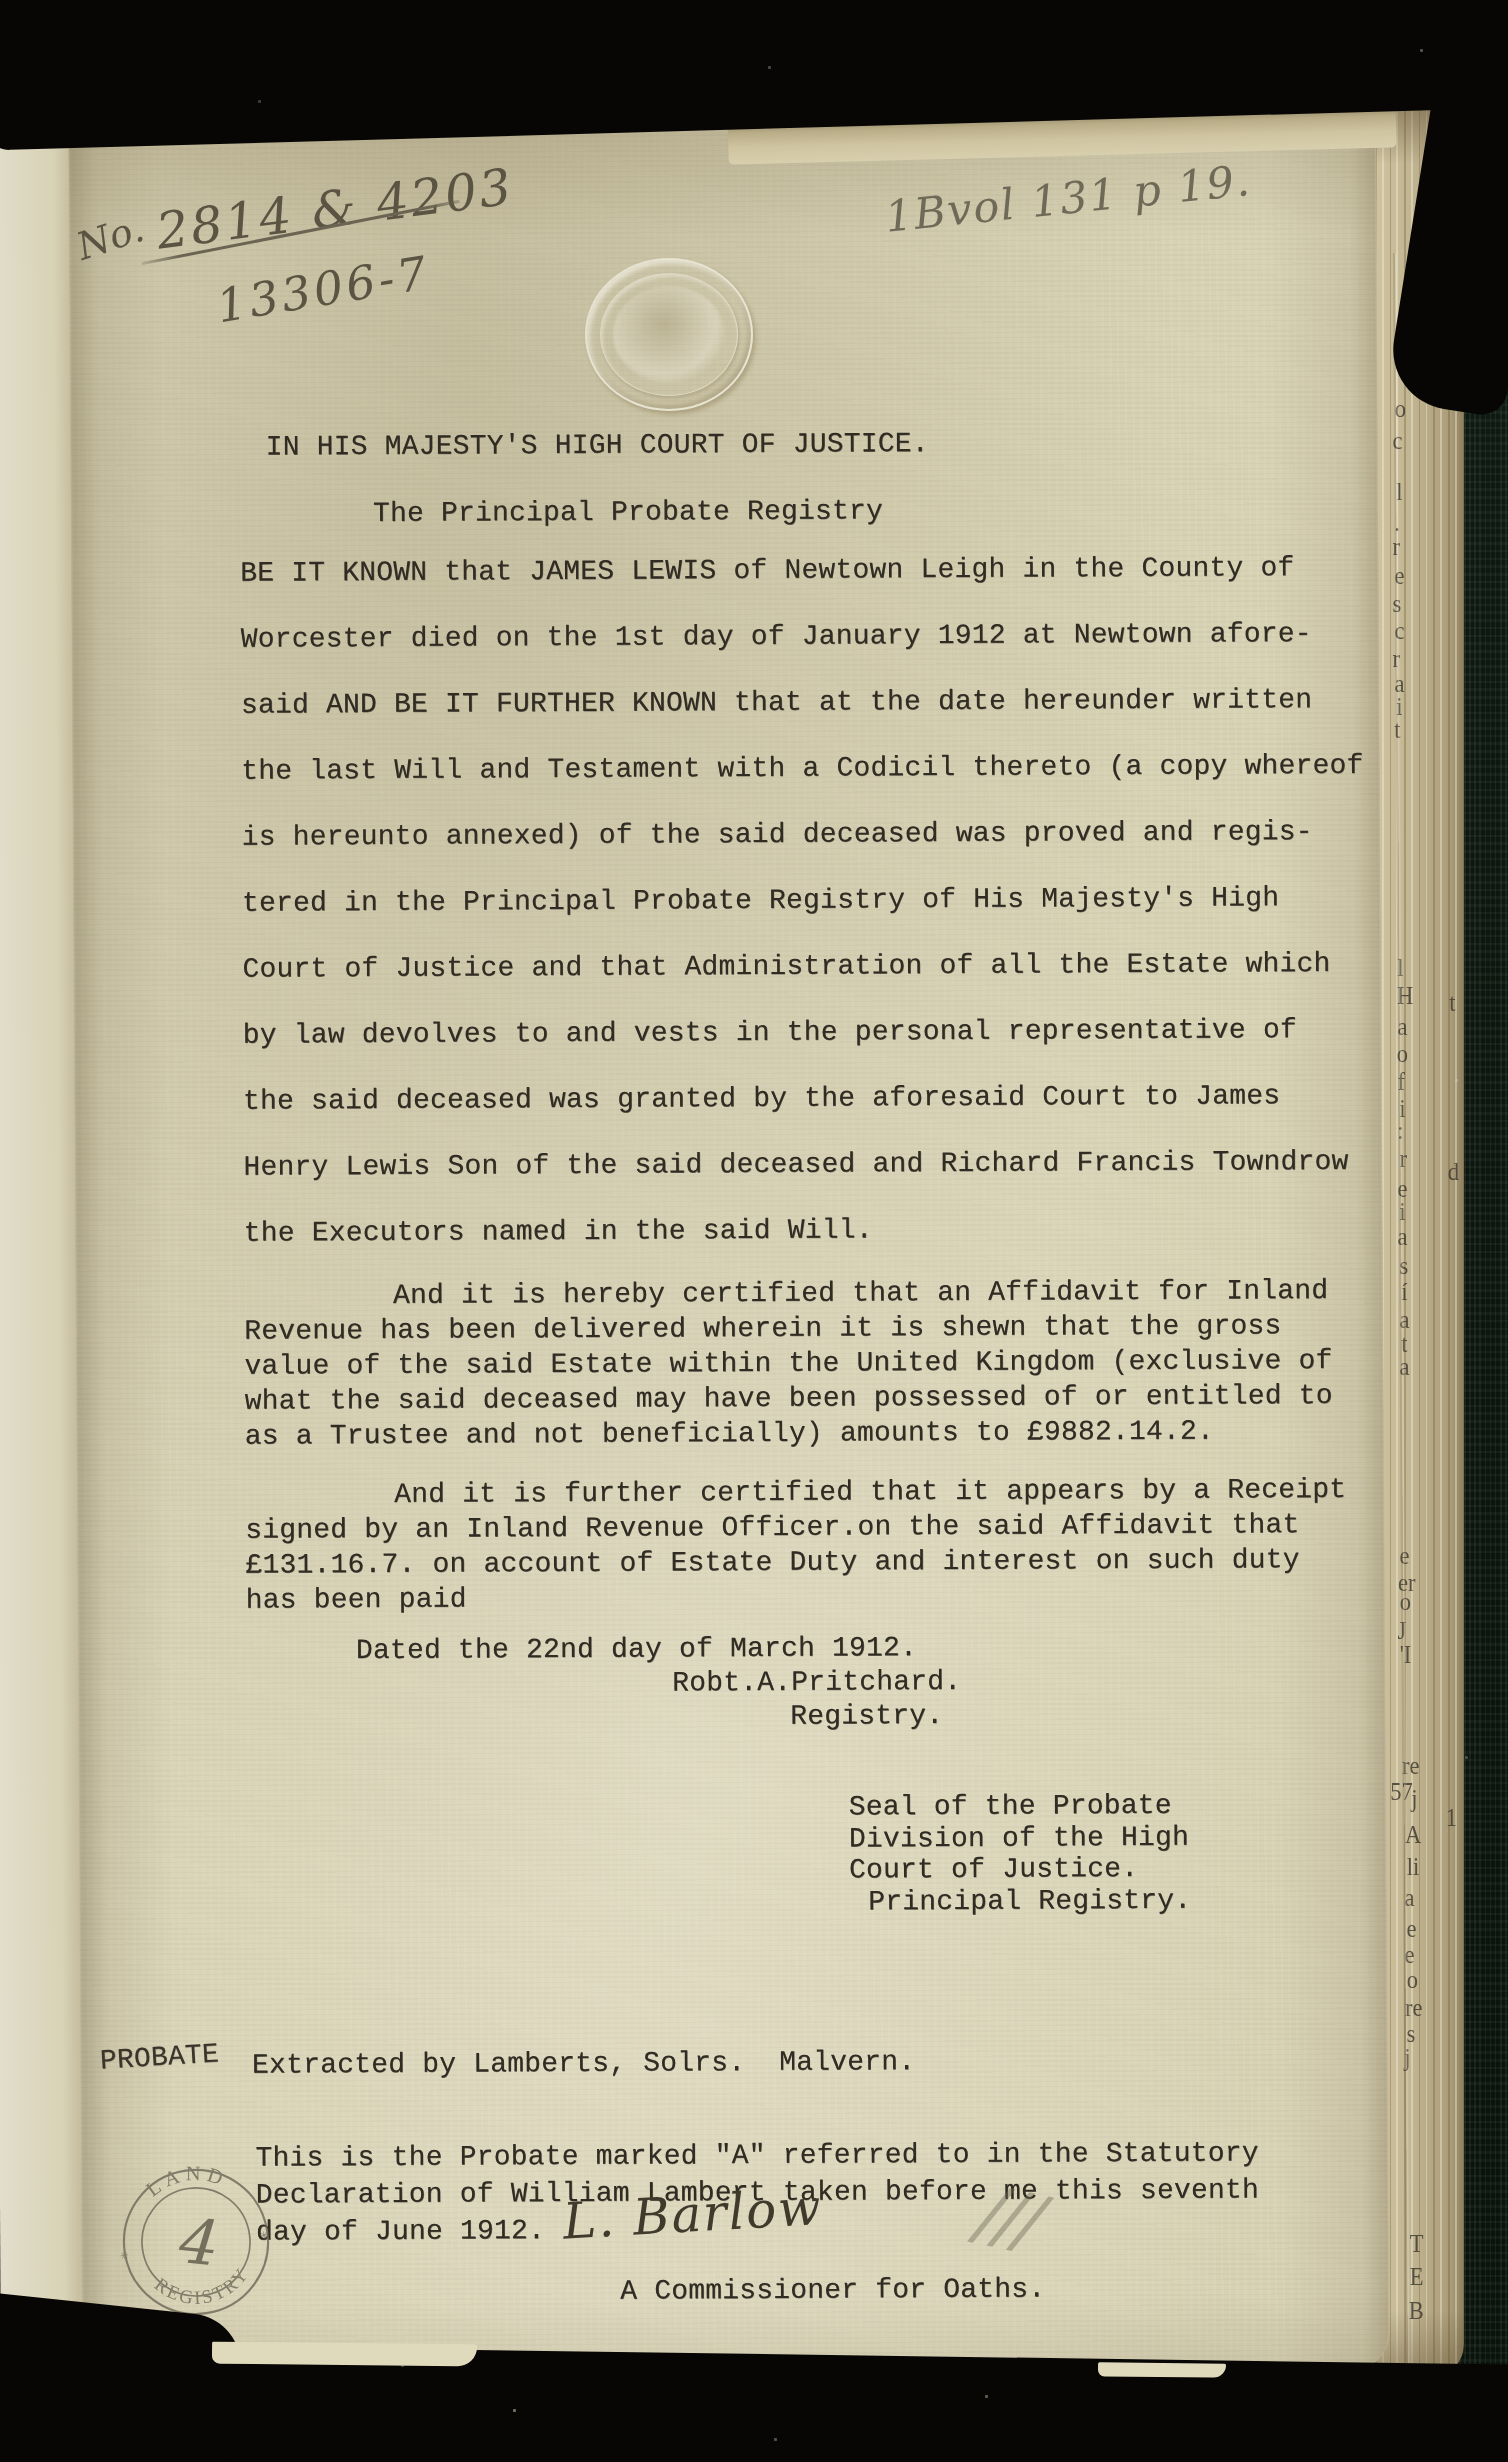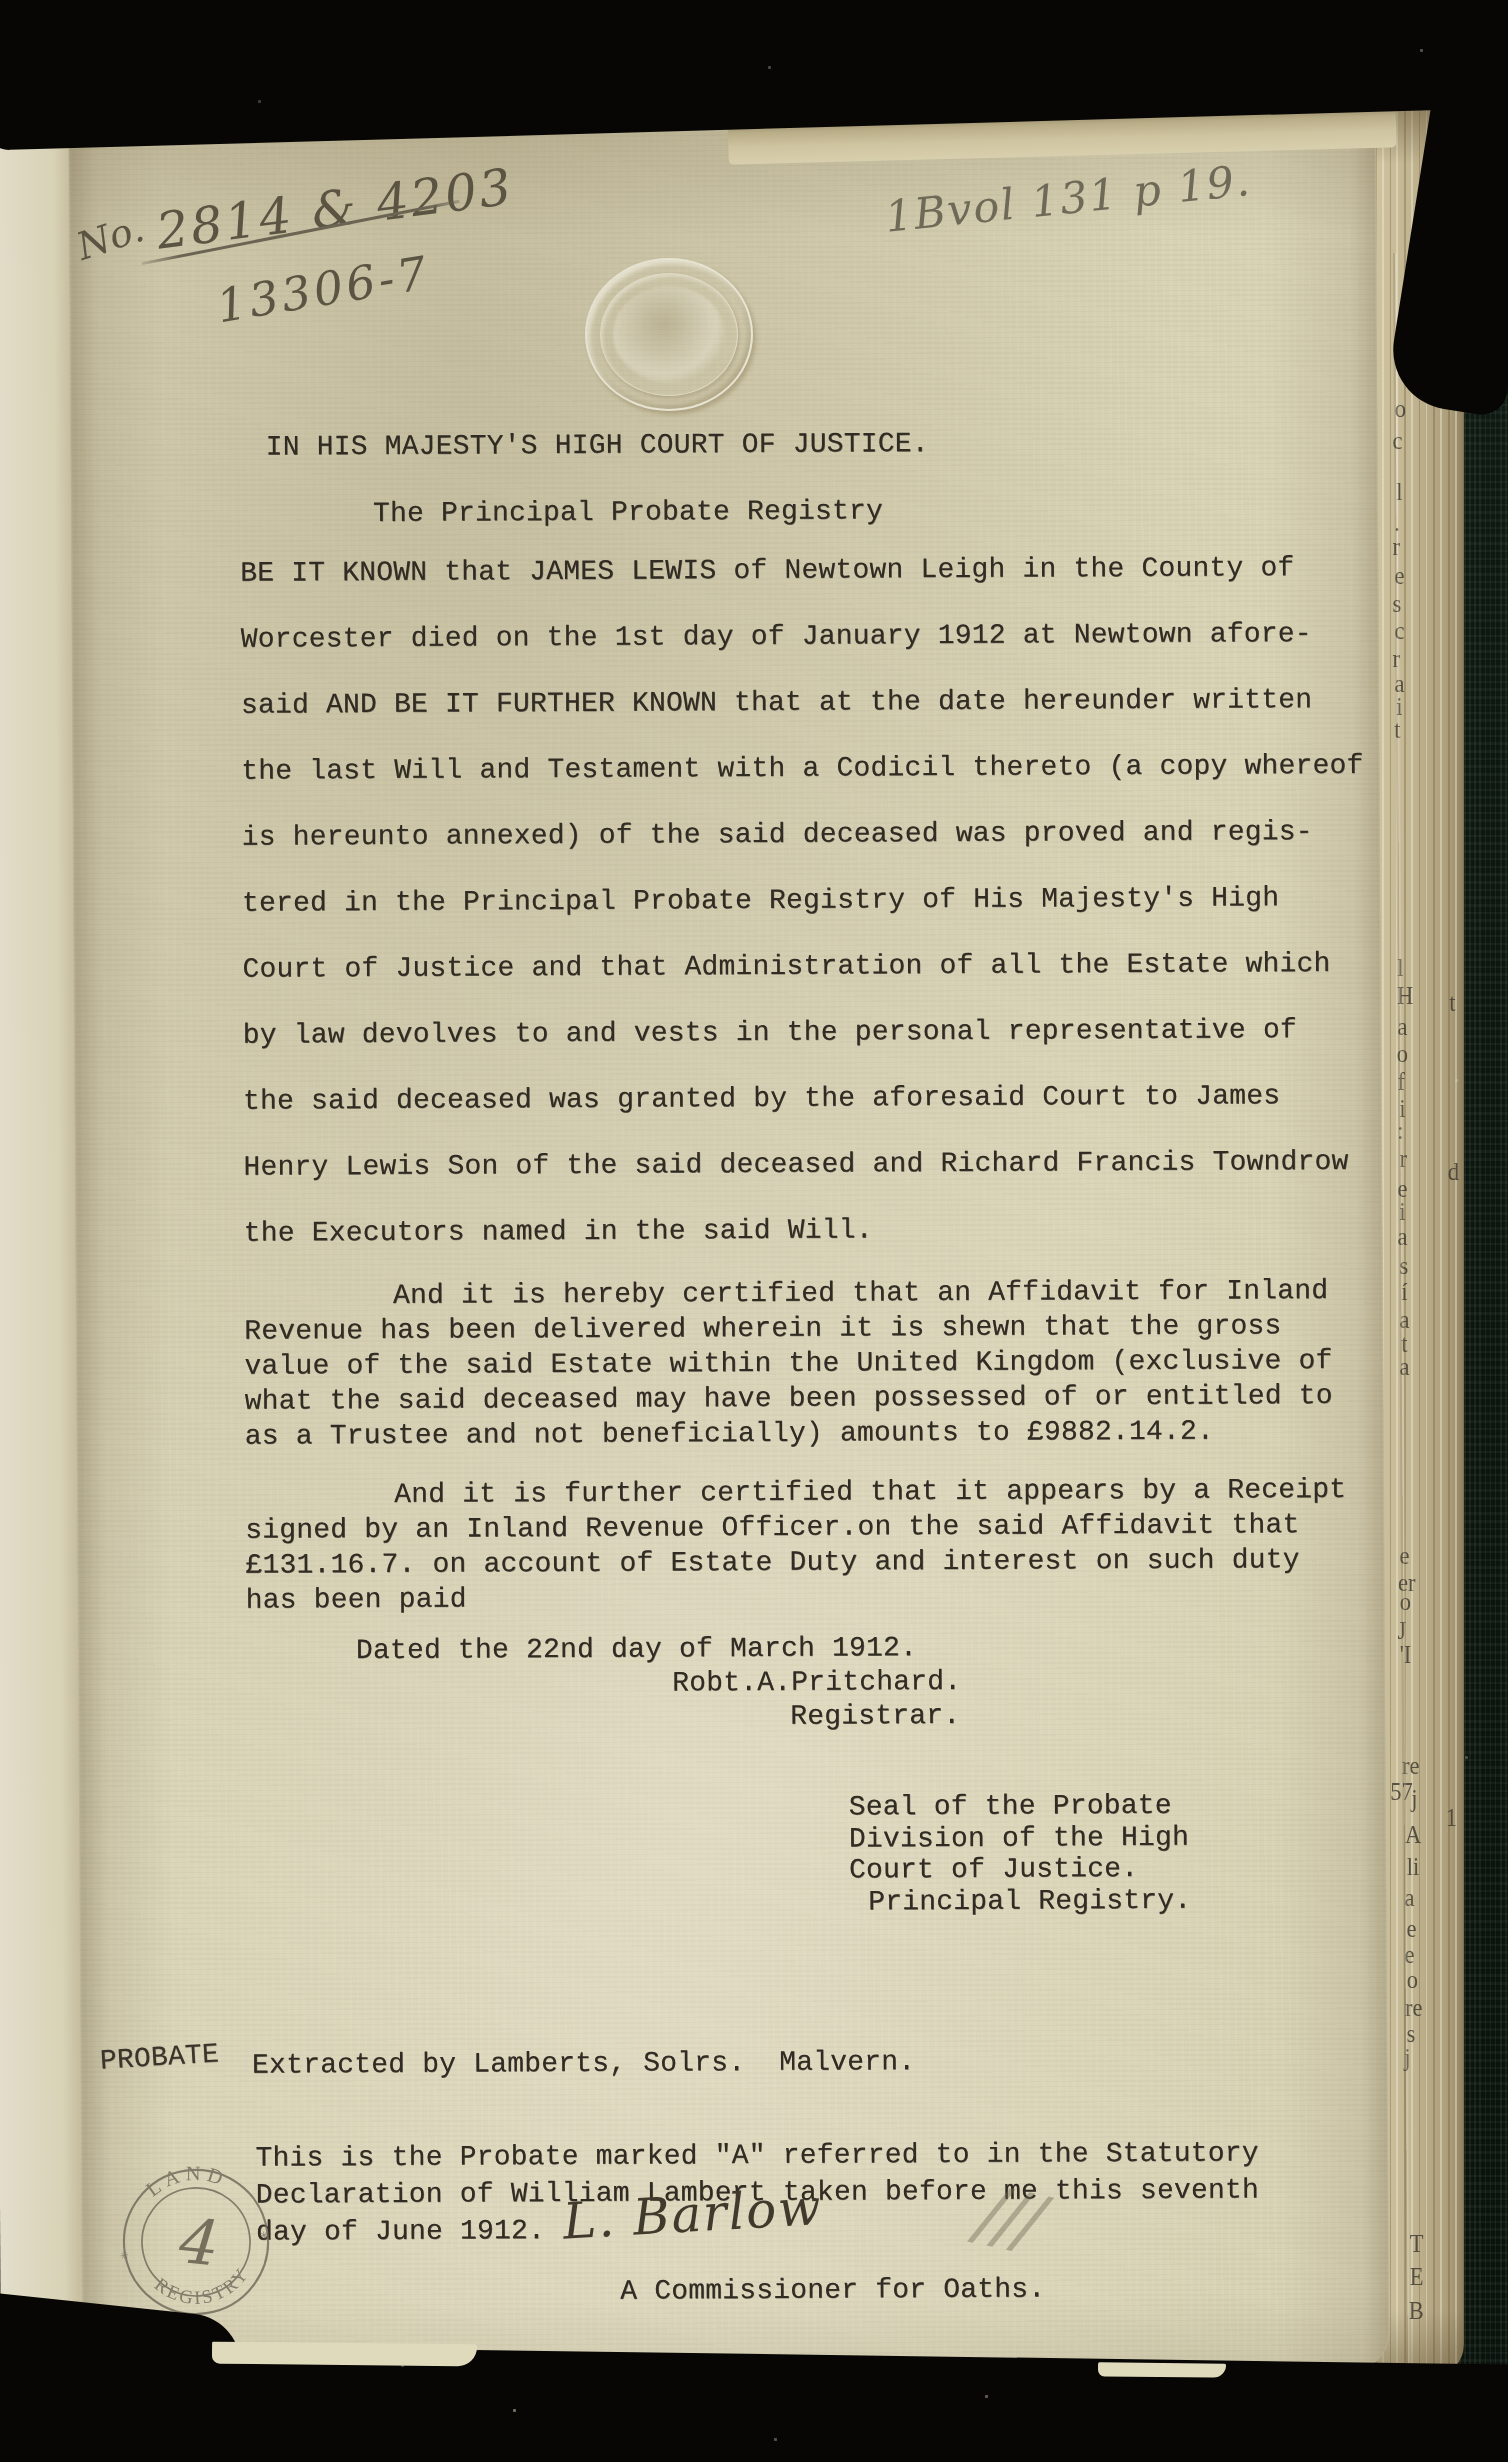--- a/index.html
+++ b/index.html
@@ -178,21 +178,21 @@
 
     <div class="typed" style="left:270px;top:428px;">IN HIS MAJESTY'S HIGH COURT OF JUSTICE.</div>
     <div class="typed" style="left:377px;top:495px;">The Principal Probate Registry</div>
 
     <div class="tblock lh-wide" style="left:244px;top:538px;"><div>BE IT KNOWN that JAMES LEWIS of Newtown Leigh in the County of</div><div>Worcester died on the 1st day of January 1912 at Newtown afore-</div><div>said AND BE IT FURTHER KNOWN that at the date hereunder written</div><div>the last Will and Testament with a Codicil thereto (a copy whereof</div><div>is hereunto annexed) of the said deceased was proved and regis-</div><div>tered in the Principal Probate Registry of His Majesty's High</div><div>Court of Justice and that Administration of all the Estate which</div><div>by law devolves to and vests in the personal representative of</div><div>the said deceased was granted by the aforesaid Court to James</div><div>Henry Lewis Son of the said deceased and Richard Francis Towndrow</div><div>the Executors named in the said Will.</div></div>
     <div class="tblock lh-single indent-first" style="left:244px;top:1276px;"><div>And it is hereby certified that an Affidavit for Inland</div><div>Revenue has been delivered wherein it is shewn that the gross</div><div>value of the said Estate within the United Kingdom (exclusive of</div><div>what the said deceased may have been possessed of or entitled to</div><div>as a Trustee and not beneficially) amounts to £9882.14.2.</div></div>
     <div class="tblock lh-single indent-first" style="left:244px;top:1475px;"><div>And it is further certified that it appears by a Receipt</div><div>signed by an Inland Revenue Officer.on the said Affidavit that</div><div>£131.16.7. on account of Estate Duty and interest on such duty</div><div>has been paid</div></div>
 
     <div class="typed" style="left:354px;top:1632px;">Dated the 22nd day of March 1912.</div>
     <div class="typed" style="left:670px;top:1666px;">Robt.A.Pritchard.</div>
-    <div class="typed" style="left:788px;top:1700px;">Registrar.</div>
+    <div class="typed" style="left:788px;top:1700px;">Registry.</div>
 
     <div class="tblock lh-seal seal-block" style="left:846px;top:1792px;"><div>Seal of the Probate</div><div>Division of the High</div><div>Court of Justice.</div><div>Principal Registry.</div></div>
 
     <div class="typed probate-stamp" style="left:96px;top:2038px;">PROBATE</div>
     <div class="typed" style="left:248px;top:2046px;">Extracted by Lamberts, Solrs.  Malvern.</div>
 
     <div class="tblock lh-stat" style="left:251px;top:2137px;"><div>This is the Probate marked "A" referred to in the Statutory</div><div>Declaration of William Lambert taken before me this seventh</div><div>day of June 1912.</div></div>
     <div class="hand" style="left:558px;top:2185px;font-size:50px;color:#403a2d;transform:rotate(-3deg);letter-spacing:1.7px;">L. Barlow</div>
     <div class="witness">///</div>
     <div class="typed" style="left:615px;top:2274px;">A Commissioner for Oaths.</div>

